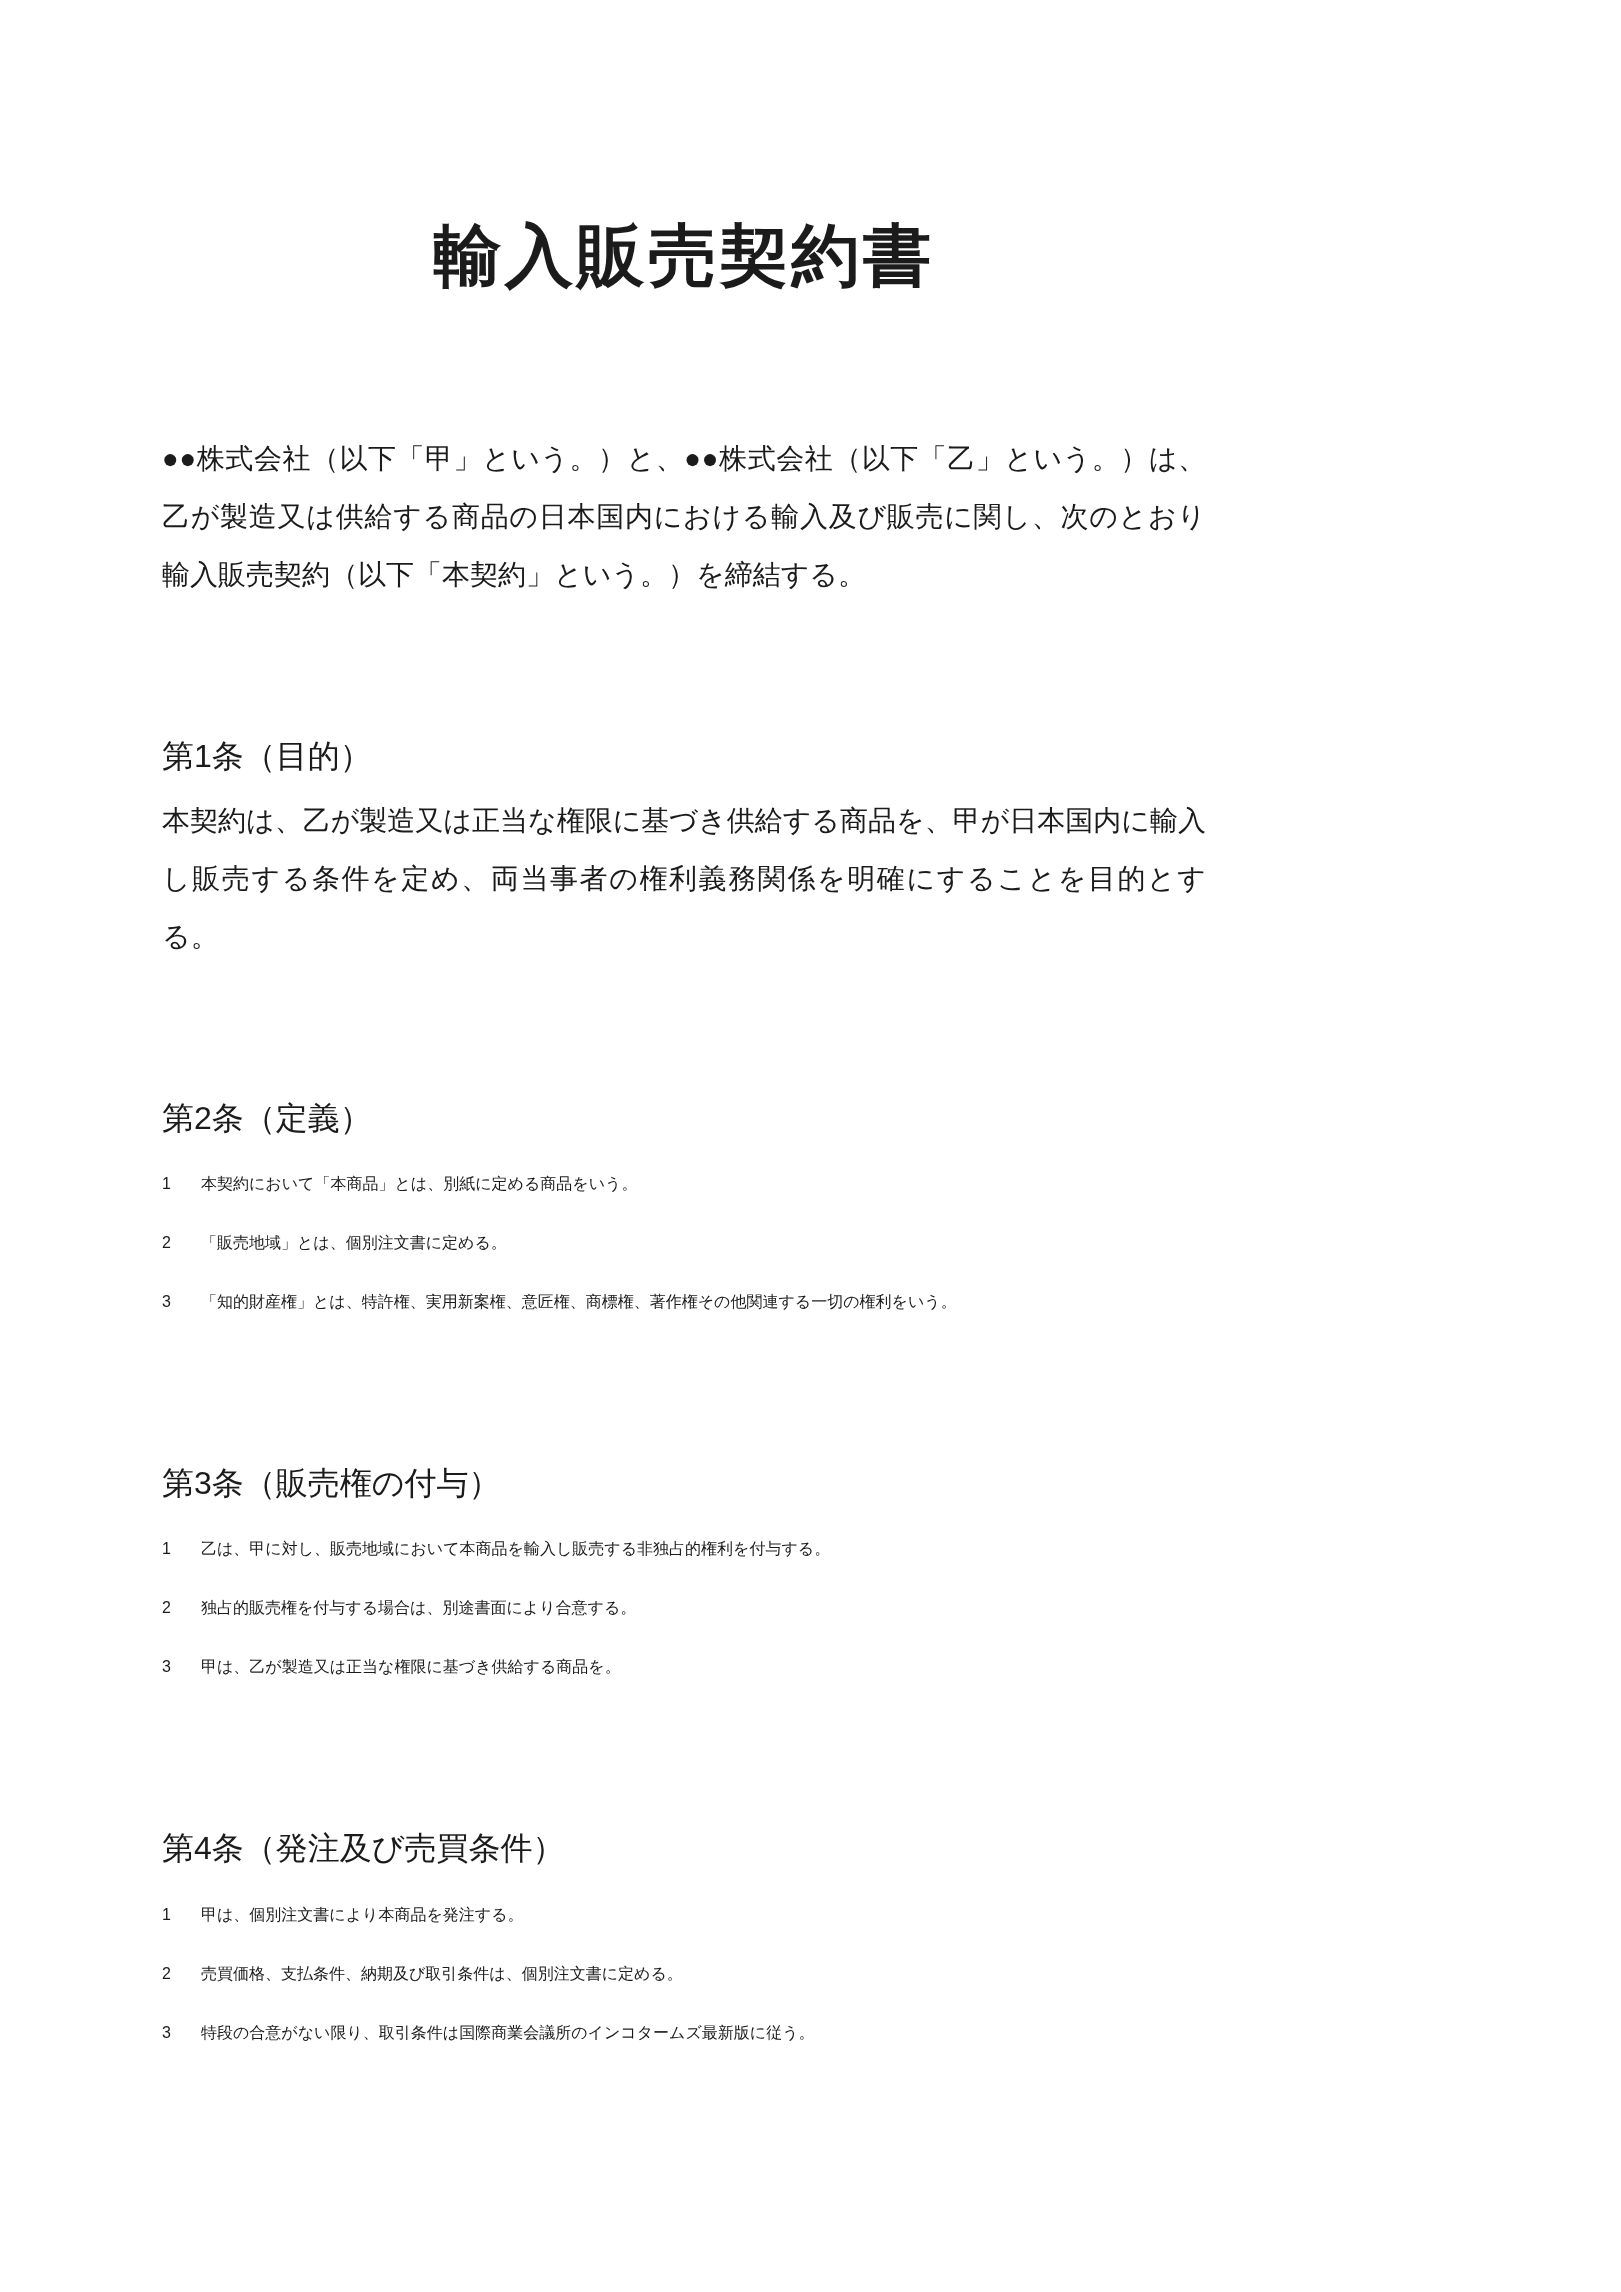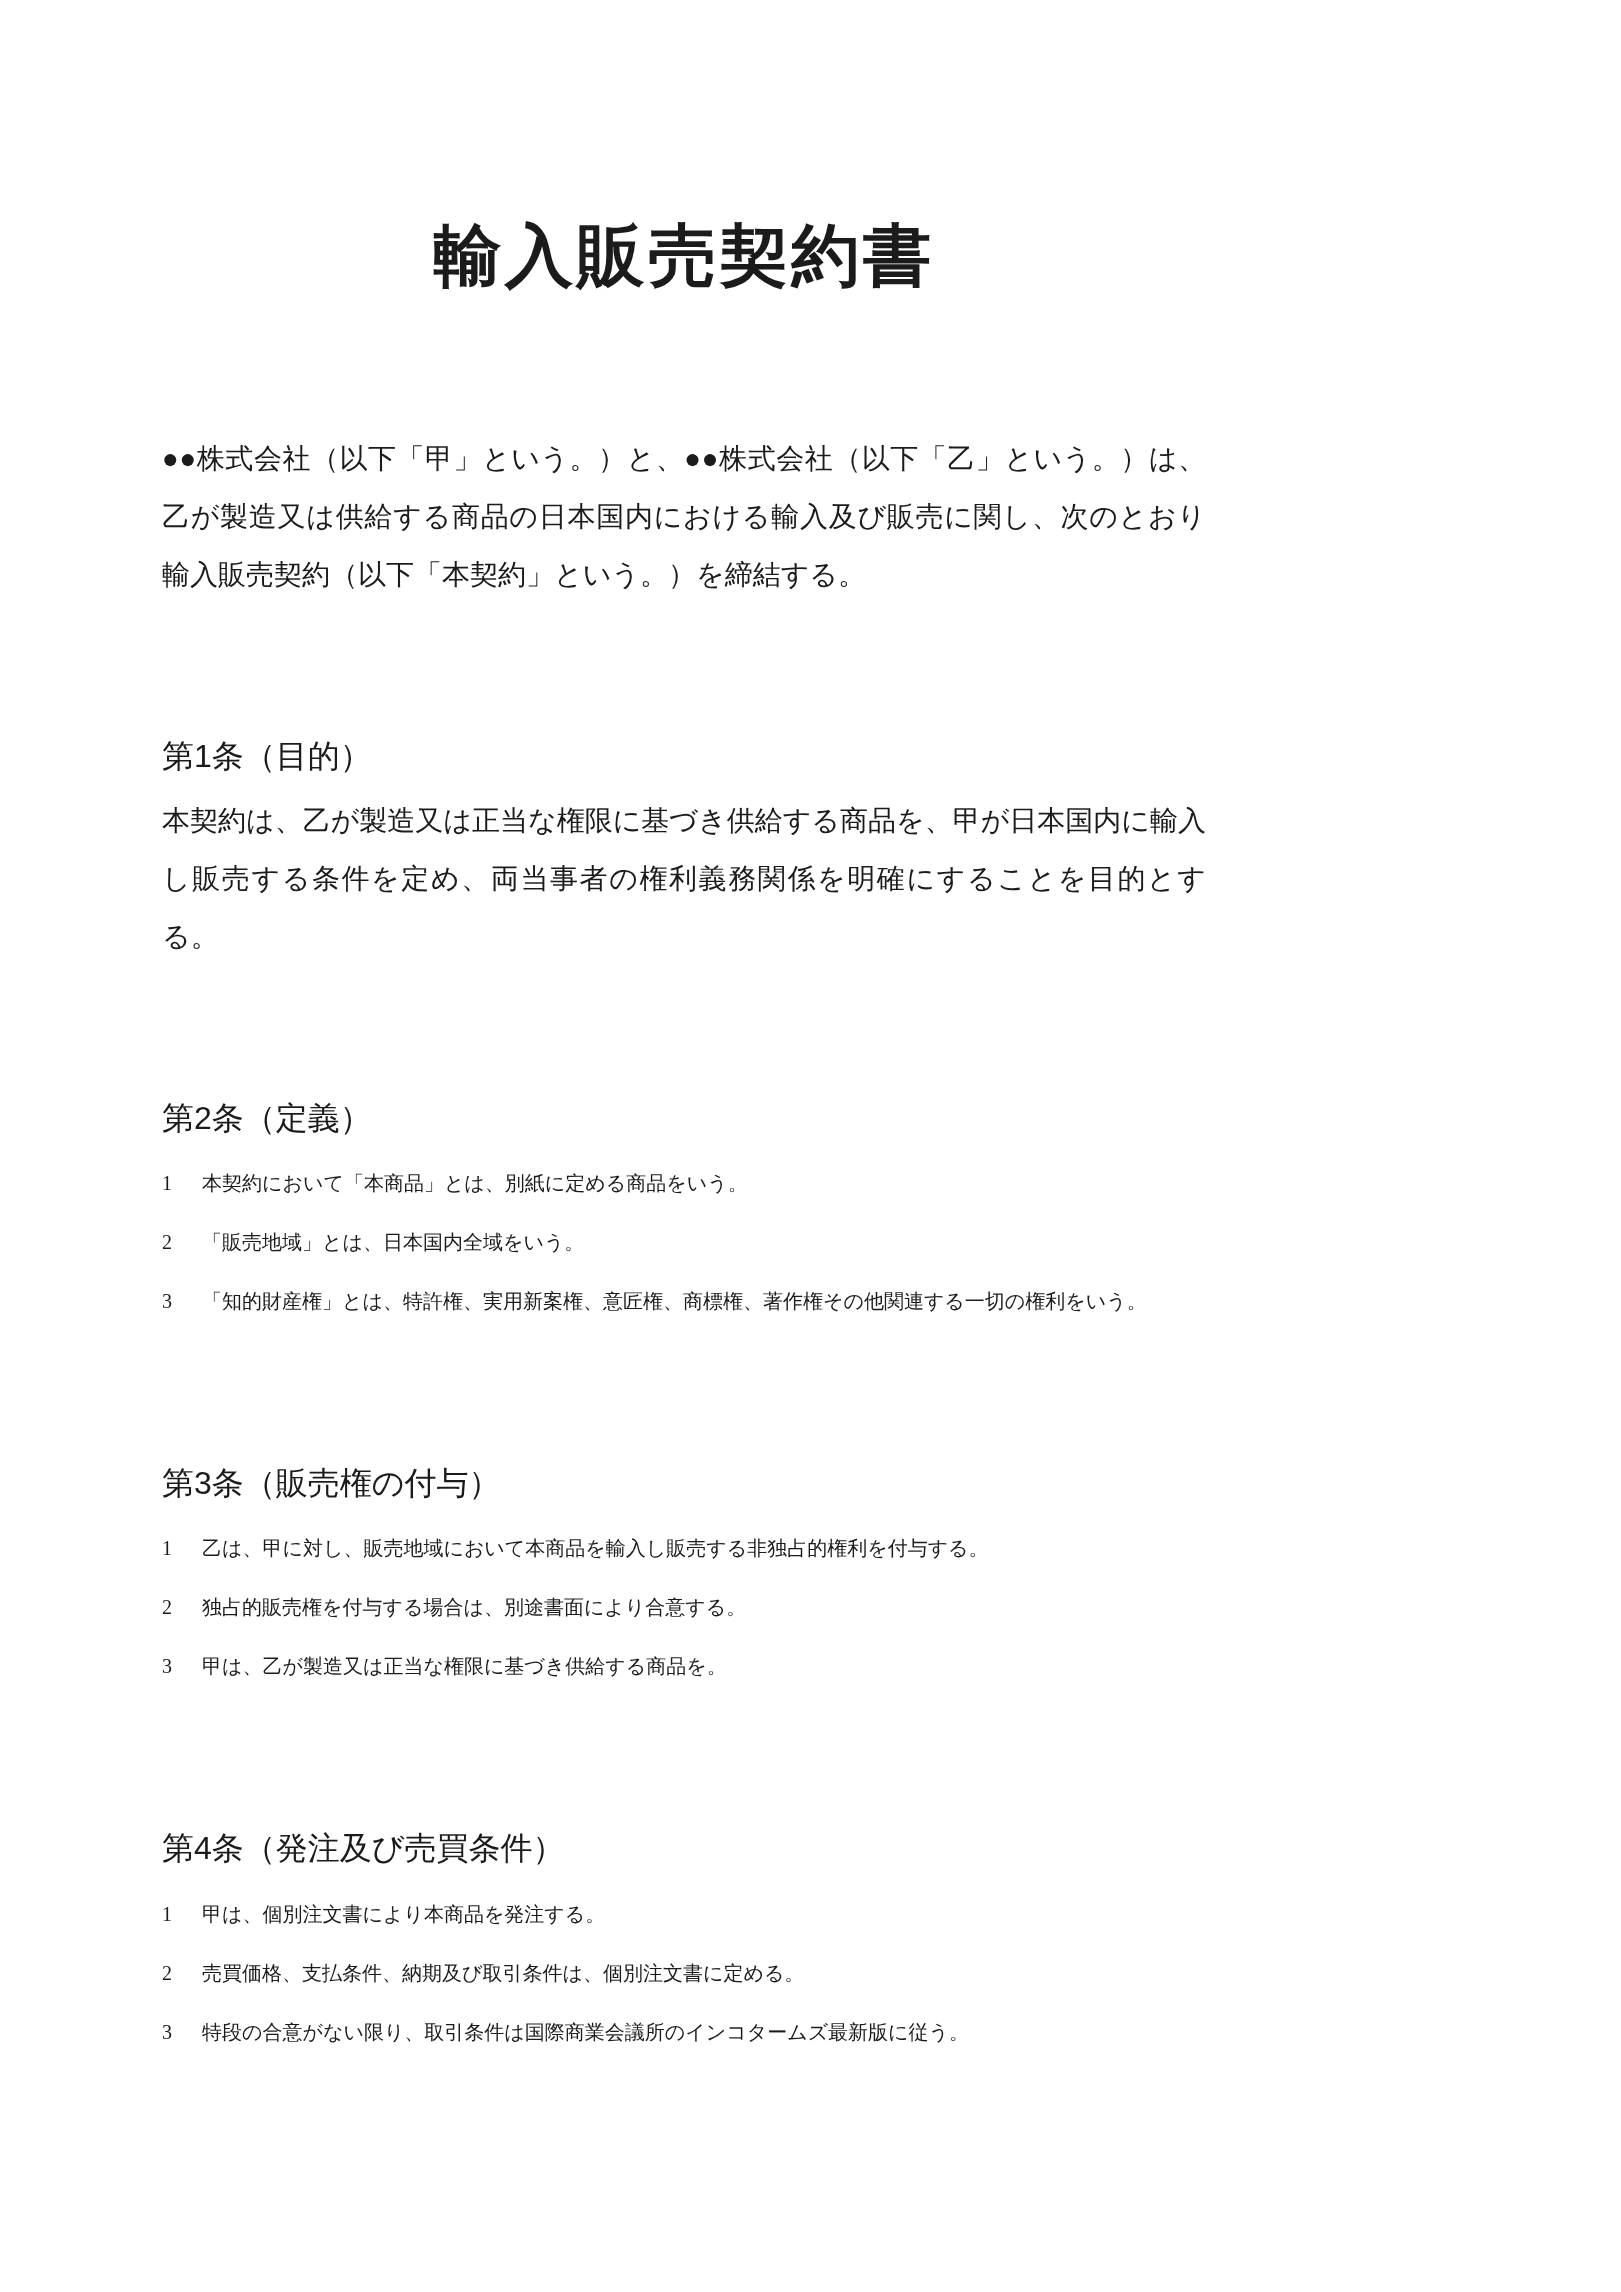--- a/index.html
+++ b/index.html
@@ -42,24 +42,23 @@
     line-height: 43px;
   }
   .article-body {
     margin: 0;
     font-size: 28px;
     line-height: 58px;
     text-align: justify;
   }
   .clause {
     margin: 0;
-    font-size: 20px;
+    font-size: 16px;
     line-height: 59px;
     text-align: justify;
-    font-family: Liberation Serif, serif;
   }
   .clause .num {
     padding-right: 30px;
   }
 </style>
 </head>
 <body>
 
 <div class="page">
 
@@ -68,21 +67,21 @@
   <p class="intro">●●株式会社（以下「甲」という。）と、●●株式会社（以下「乙」という。）は、乙が製造又は供給する商品の日本国内における輸入及び販売に関し、次のとおり輸入販売契約（以下「本契約」という。）を締結する。</p>
 
   <section class="article">
     <h2 class="article-heading">第1条（目的）</h2>
     <p class="article-body">本契約は、乙が製造又は正当な権限に基づき供給する商品を、甲が日本国内に輸入し販売する条件を定め、両当事者の権利義務関係を明確にすることを目的とする。</p>
   </section>
 
   <section class="article">
     <h2 class="article-heading">第2条（定義）</h2>
     <p class="clause"><span class="num">1</span><span>本契約において「本商品」とは、別紙に定める商品をいう。</span></p>
-    <p class="clause"><span class="num">2</span><span>「販売地域」とは、日本国内全域をいう。</span></p>
+    <p class="clause"><span class="num">2</span><span>「販売地域」とは、個別注文書に定める。</span></p>
     <p class="clause"><span class="num">3</span><span>「知的財産権」とは、特許権、実用新案権、意匠権、商標権、著作権その他関連する一切の権利をいう。</span></p>
   </section>
 
   <section class="article">
     <h2 class="article-heading">第3条（販売権の付与）</h2>
     <p class="clause"><span class="num">1</span><span>乙は、甲に対し、販売地域において本商品を輸入し販売する非独占的権利を付与する。</span></p>
     <p class="clause"><span class="num">2</span><span>独占的販売権を付与する場合は、別途書面により合意する。</span></p>
     <p class="clause"><span class="num">3</span><span>甲は、乙が製造又は正当な権限に基づき供給する商品を。</span></p>
   </section>
 

